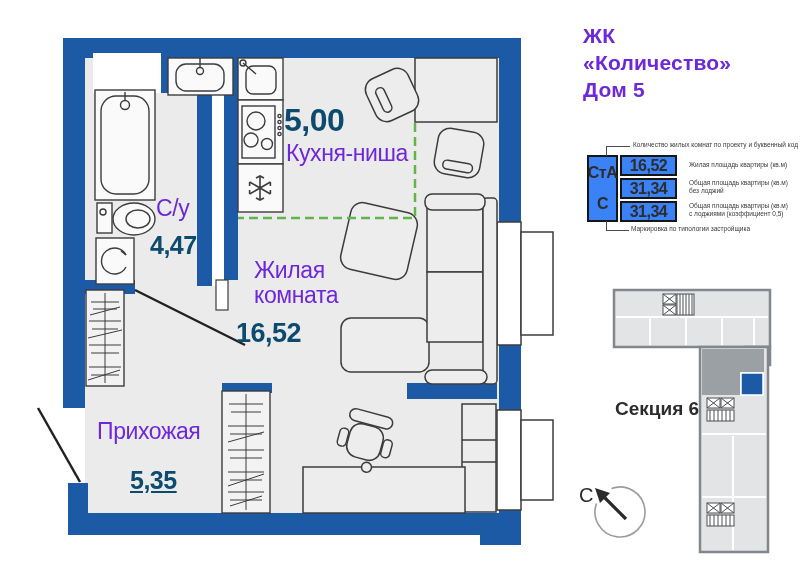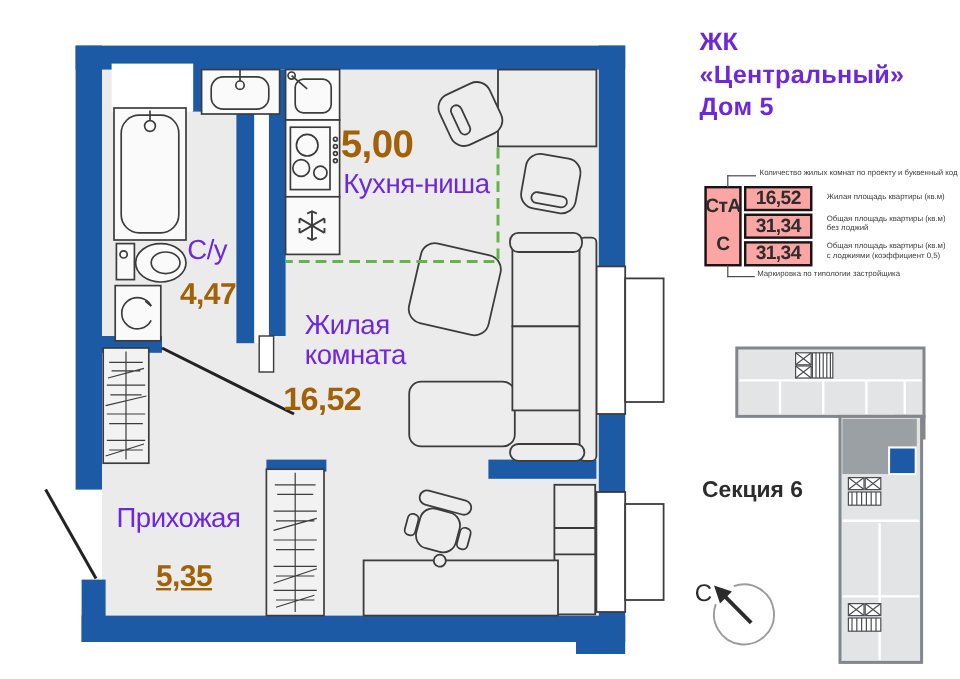--- a/index.html
+++ b/index.html
@@ -1,25 +1,25 @@
 <!DOCTYPE html>
 <html><head>
 <meta charset="utf-8">
 <style>
   html,body{margin:0;padding:0;background:#fff;}
   .stage{position:relative;width:800px;height:566px;background:#ffffff;overflow:hidden;
          font-family:"Liberation Sans",sans-serif;color:#2d2d2d;}
   .abs{position:absolute;}
   .rname{position:absolute;color:#6d28d9;letter-spacing:-0.4px;line-height:1.08;}
-  .rarea{position:absolute;color:#a16207;font-weight:bold;letter-spacing:-0.5px;line-height:1;}
+  .rarea{position:absolute;color:#0c4a6e;font-weight:bold;letter-spacing:-0.5px;line-height:1;}
   .ttl{font-weight:bold;font-size:21px;line-height:27px;color:#6d28d9;letter-spacing:0.2px;}
   .sec{font-weight:bold;font-size:19px;line-height:25px;color:#2c2c2c;}
   .ann{position:absolute;font-size:6.5px;line-height:8px;color:#3a3a3a;white-space:nowrap;}
   .ld{position:absolute;background:#4a4a4a;}
-  .cardbox{position:absolute;border:2px solid #161616;box-sizing:border-box;background:#fca5a5;
+  .cardbox{position:absolute;border:2px solid #161616;box-sizing:border-box;background:#3b82f6;
            display:flex;align-items:center;justify-content:center;font-weight:bold;letter-spacing:-0.5px;}
 </style>
 </head>
 <body>
 
 <div class="stage">
 
   <svg class="abs" style="left:30px;top:28px;" width="530" height="520" viewBox="0 0 530 520">
 
     <rect x="55" y="30" width="414" height="455" fill="#ebebec"></rect>
@@ -162,21 +162,21 @@
   <div class="rname" style="left:286px;top:141px;font-size:23px;">Кухня-ниша</div>
   <div class="rname" style="left:156px;top:196px;font-size:23px;">С/у</div>
   <div class="rarea" style="left:150px;top:233px;font-size:25px;">4,47</div>
   <div class="rname" style="left:254px;top:258px;font-size:23px;width:105px;">Жилая комната</div>
   <div class="rarea" style="left:236px;top:320px;font-size:27px;">16,52</div>
   <div class="rname" style="left:97px;top:419px;font-size:23px;">Прихожая</div>
   <div class="rarea" style="left:130px;top:468px;font-size:25px;text-decoration:underline;">5,35</div>
 
   <div class="abs" style="left:583px;top:22px;">
     <div class="ttl">ЖК</div>
-    <div class="ttl">«Центральный»</div>
+    <div class="ttl">«Количество»</div>
     <div class="ttl">Дом 5</div>
   </div>
 
   <div class="cardbox" style="left:587px;top:155px;width:31px;height:67px;flex-direction:column;justify-content:space-around;font-size:16px;">
     <div>СтА</div>
     <div>С</div>
   </div>
   <div class="cardbox" style="left:620px;top:155px;width:57px;height:21px;font-size:16px;">16,52</div>
   <div class="cardbox" style="left:620px;top:178px;width:57px;height:21px;font-size:16px;">31,34</div>
   <div class="cardbox" style="left:620px;top:201px;width:57px;height:21px;font-size:16px;">31,34</div>
@@ -232,21 +232,21 @@
     <g fill="#ffffff" stroke="#4c4f52" stroke-width="1">
       <rect x="101" y="219" width="13" height="10"></rect>
         <path d="M101,219 L114,229 M114,219 L101,229" fill="none"></path>
       <rect x="115" y="219" width="13" height="10"></rect>
         <path d="M115,219 L128,229 M128,219 L115,229" fill="none"></path>
       <rect x="101" y="231" width="27" height="11"></rect>
       <path d="M104,231 V242 M108,231 V242 M112,231 V242 M116,231 V242 M120,231 V242 M124,231 V242" fill="none"></path>
     </g>
   </svg>
 
-  <div class="abs" style="left:585px;top:396px;">
+  <div class="abs" style="left:615px;top:396px;">
     <div class="sec">Секция 6</div>
   </div>
 
   <svg class="abs" style="left:576px;top:478px;" width="88" height="78" viewBox="0 0 88 78">
     <path d="M35.5,10.5 A25,25 0 1 1 20.5,25.5" fill="none" stroke="#9b9b9b" stroke-width="1.6"></path>
     <line x1="50" y1="41" x2="27" y2="18" stroke="#2b2b2b" stroke-width="3.2"></line>
     <polygon points="19,10 34,15 24,25" fill="#2b2b2b"></polygon>
   </svg>
   <div class="abs" style="left:579px;top:484px;font-size:20px;color:#2b2b2b;">С</div>
 

